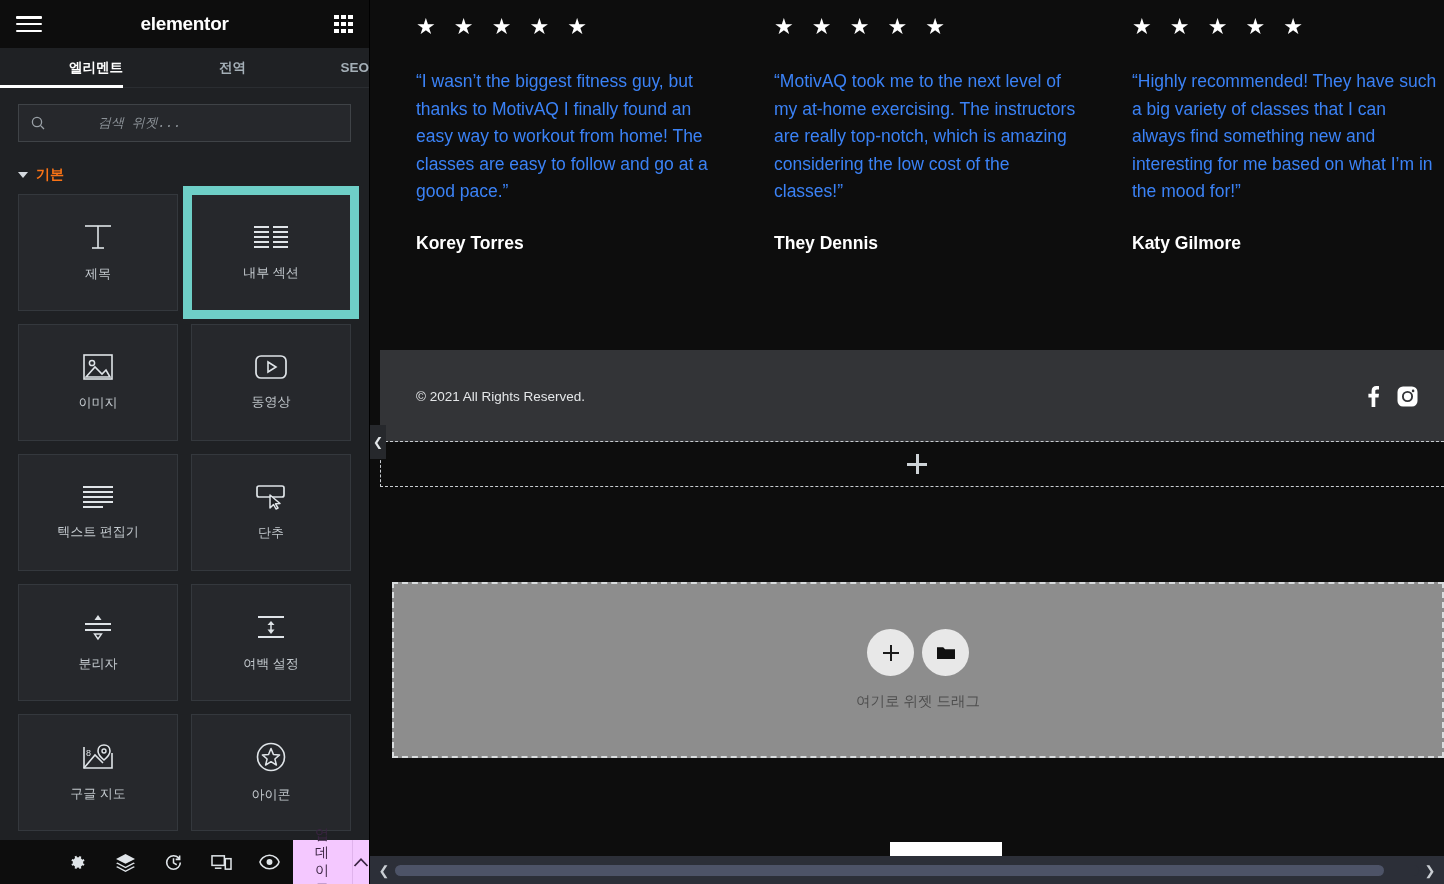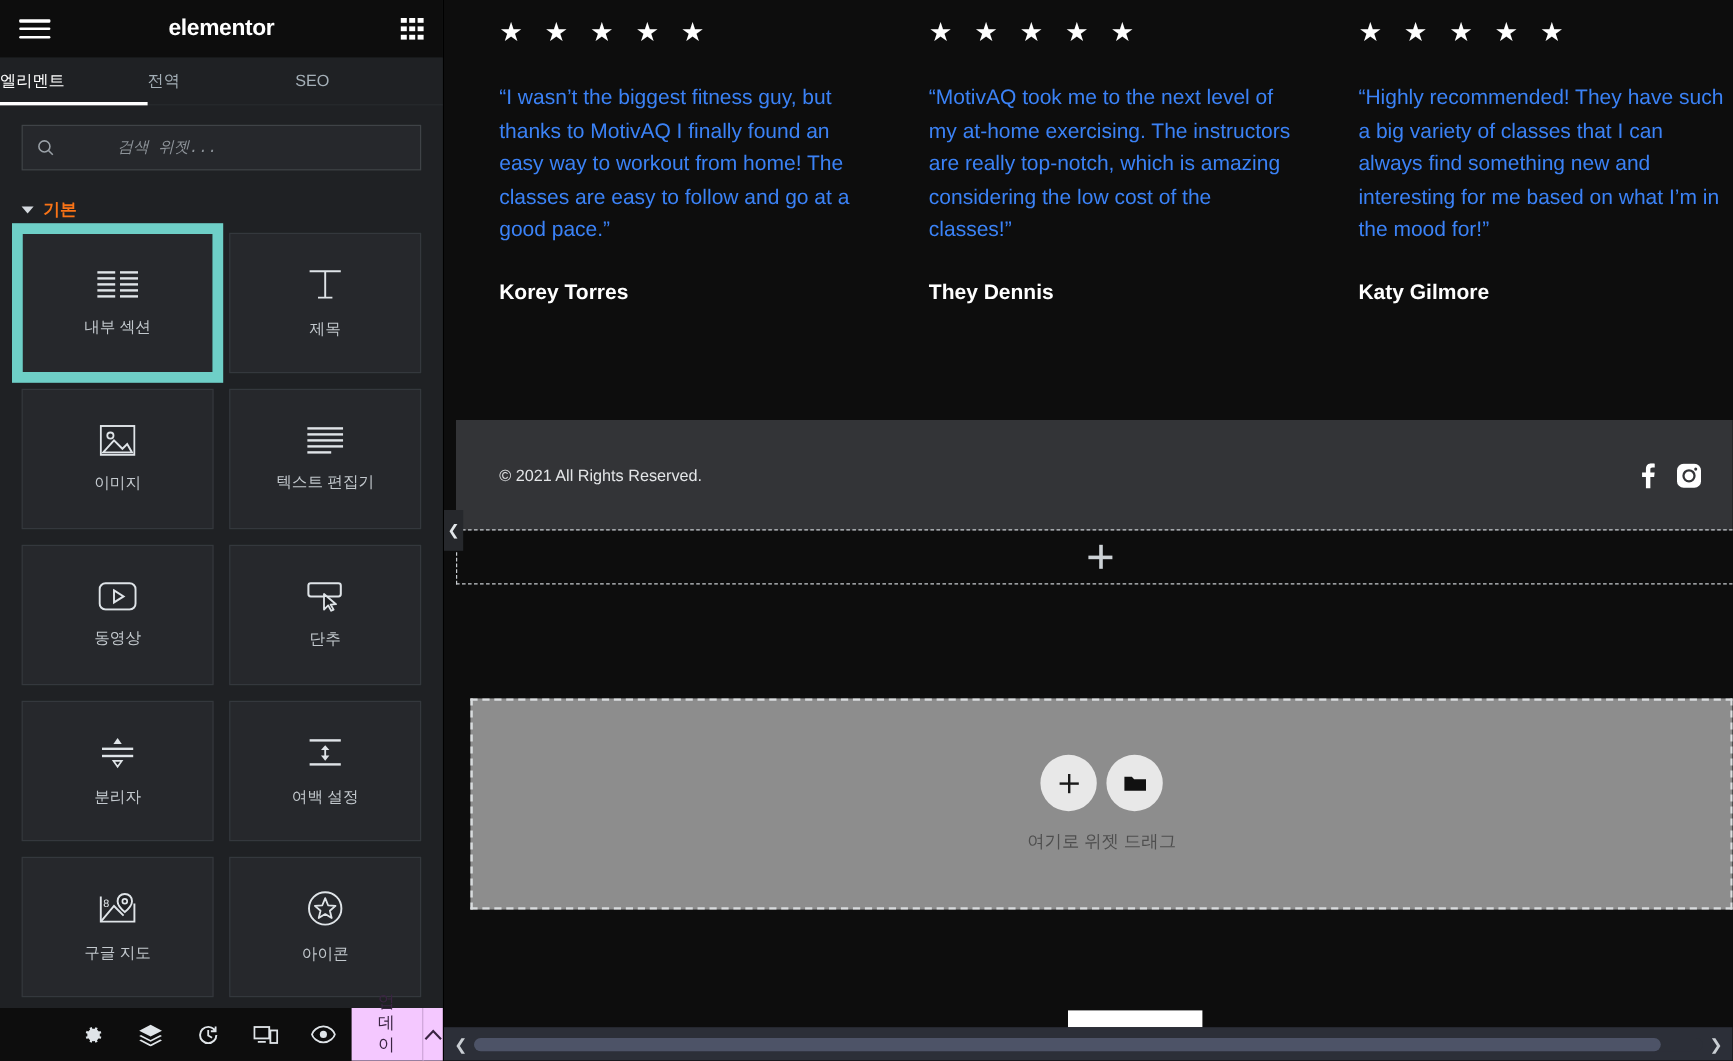--- a/index.html
+++ b/index.html
@@ -29,22 +29,22 @@
   .hamburger i { display: block; height: 2.5px; background: #ffffff; border-radius: 1px; }
   .brand { color: #fff; font-size: 19px; font-weight: bold; letter-spacing: -0.3px;
     position: absolute; left: 50%; transform: translateX(-50%); }
   .apps-grid { width: 19px; height: 19px; display: grid;
     grid-template-columns: repeat(3, 1fr); grid-template-rows: repeat(3, 1fr);
     gap: 2.5px; cursor: pointer; }
   .apps-grid span { background: #ffffff; display: block; }
 
   .tabs { height: 40px; background: #1f2124; display: flex; flex: 0 0 40px;
     border-bottom: 1px solid #2a2d31; }
-  .tab { flex: 1; display: flex; align-items: center; justify-content: flex-start;
-    color: #a4afb7; font-size: 13.5px; cursor: pointer; position: relative; }
+  .tab { flex: 1; display: flex; align-items: center; justify-content: flex-end;
+    color: #a4afb7; font-size: 13.5px; cursor: pointer; position: relative; font-weight: bold; }
   .tab.active { color: #ffffff; }
   .tab.active::after { content: ""; position: absolute; bottom: -1px; left: 0; right: 0;
     height: 3px; background: #ffffff; }
 
   .panel-body { flex: 1; overflow: hidden; position: relative; background: #1f2124; }
   .search-wrap { padding: 16px 18px 0 18px; }
   .search-box { height: 38px; border: 1px solid #3f4347; background: #26282c;
     display: flex; align-items: center; padding: 0 12px; gap: 9px; }
   .search-box svg { flex: 0 0 auto; }
   .search-box input { background: transparent; border: 0; outline: 0;
@@ -182,81 +182,81 @@
         </div>
       </div>
 
       <div class="cat">
         <div class="cat-title">
           <span class="caret"></span>
           <span>기본</span>
         </div>
 
         <div class="wgrid">
+
+          <div class="witem">
+            <svg width="30" height="28" viewBox="0 0 30 28">
+              <g stroke="#dfe4e8" stroke-width="1.6" fill="none">
+                <line x1="2" y1="3" x2="28" y2="3"></line>
+                <line x1="15" y1="3" x2="15" y2="25"></line>
+                <line x1="9" y1="25" x2="21" y2="25"></line>
+              </g>
+            </svg>
+            <div class="wlabel">제목</div>
+          </div>
 
           <div class="witem selected">
             <svg width="34" height="26" viewBox="0 0 34 26">
               <g fill="#dfe4e8">
                 <rect x="0" y="2" width="15" height="2"></rect>
                   <rect x="0" y="7" width="15" height="2"></rect>
                 <rect x="0" y="12" width="15" height="2"></rect>
                   <rect x="0" y="17" width="15" height="2"></rect>
                 <rect x="0" y="22" width="15" height="2"></rect>
                 <rect x="19" y="2" width="15" height="2"></rect>
                   <rect x="19" y="7" width="15" height="2"></rect>
                 <rect x="19" y="12" width="15" height="2"></rect>
                   <rect x="19" y="17" width="15" height="2"></rect>
                 <rect x="19" y="22" width="15" height="2"></rect>
               </g>
             </svg>
             <div class="wlabel">내부 섹션</div>
           </div>
 
           <div class="witem">
-            <svg width="30" height="28" viewBox="0 0 30 28">
-              <g stroke="#dfe4e8" stroke-width="1.6" fill="none">
-                <line x1="2" y1="3" x2="28" y2="3"></line>
-                <line x1="15" y1="3" x2="15" y2="25"></line>
-                <line x1="9" y1="25" x2="21" y2="25"></line>
-              </g>
-            </svg>
-            <div class="wlabel">제목</div>
-          </div>
-
-          <div class="witem">
             <svg width="30" height="26" viewBox="0 0 30 26">
               <rect x="1" y="1" width="28" height="24" fill="none" stroke="#dfe4e8" stroke-width="1.6"></rect>
               <circle cx="9" cy="9" r="2.6" fill="none" stroke="#dfe4e8" stroke-width="1.5"></circle>
               <path d="M3 23 L12 13 L19 20 L23 16 L27 23 Z" fill="none" stroke="#dfe4e8" stroke-width="1.6"></path>
             </svg>
             <div class="wlabel">이미지</div>
+          </div>
+
+          <div class="witem">
+            <svg width="32" height="24" viewBox="0 0 32 24">
+              <rect x="1" y="1" width="30" height="22" rx="5" fill="none" stroke="#dfe4e8" stroke-width="1.7"></rect>
+              <path d="M13 7 L21 12 L13 17 Z" fill="none" stroke="#dfe4e8" stroke-width="1.6"></path>
+            </svg>
+            <div class="wlabel">동영상</div>
           </div>
 
           <div class="witem">
             <svg width="30" height="24" viewBox="0 0 30 24">
               <g fill="#dfe4e8">
                 <rect x="0" y="1" width="30" height="2"></rect>
                   <rect x="0" y="6" width="30" height="2"></rect>
                 <rect x="0" y="11" width="30" height="2"></rect>
                   <rect x="0" y="16" width="30" height="2"></rect>
                 <rect x="0" y="21" width="20" height="2"></rect>
               </g>
             </svg>
             <div class="wlabel">텍스트 편집기</div>
           </div>
 
           <div class="witem">
-            <svg width="32" height="24" viewBox="0 0 32 24">
-              <rect x="1" y="1" width="30" height="22" rx="5" fill="none" stroke="#dfe4e8" stroke-width="1.7"></rect>
-              <path d="M13 7 L21 12 L13 17 Z" fill="none" stroke="#dfe4e8" stroke-width="1.6"></path>
-            </svg>
-            <div class="wlabel">동영상</div>
-          </div>
-
-          <div class="witem">
             <svg width="32" height="26" viewBox="0 0 32 26">
               <rect x="2" y="2" width="27" height="11" rx="2" fill="none" stroke="#dfe4e8" stroke-width="1.7"></rect>
               <path d="M15 11 L15 24 L18.5 20.5 L21 25 L23 24 L20.5 19.8 L25 19.5 Z" fill="#1f2124" stroke="#dfe4e8" stroke-width="1.5" stroke-linejoin="round"></path>
             </svg>
             <div class="wlabel">단추</div>
           </div>
 
           <div class="witem">
             <svg width="30" height="28" viewBox="0 0 30 28">
               <path d="M15 2 L11.5 7 L18.5 7 Z" fill="#dfe4e8"></path>

